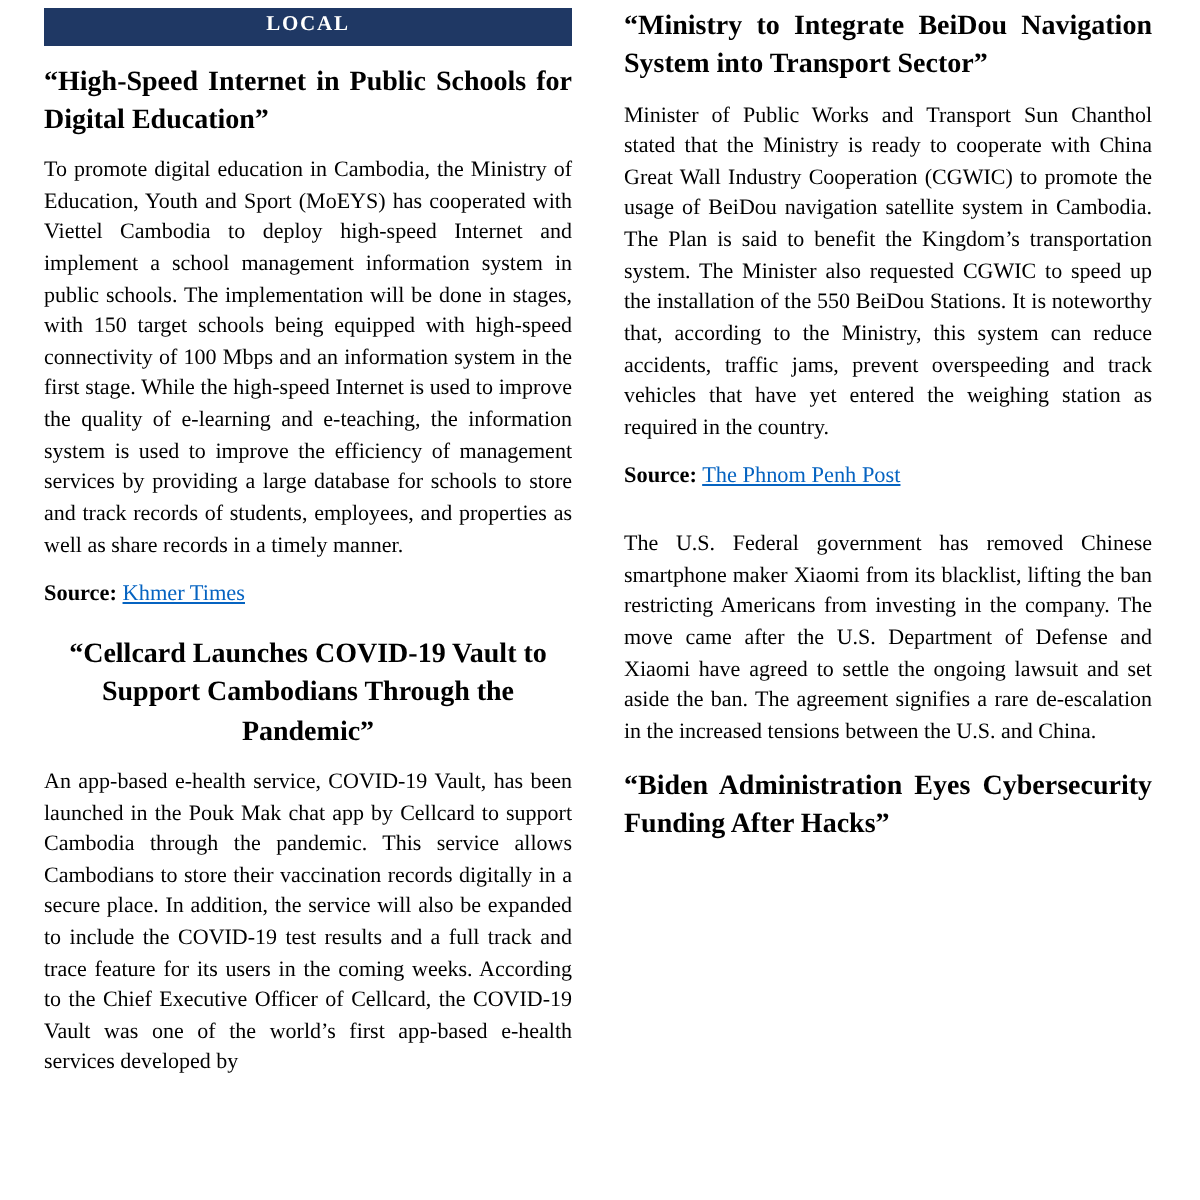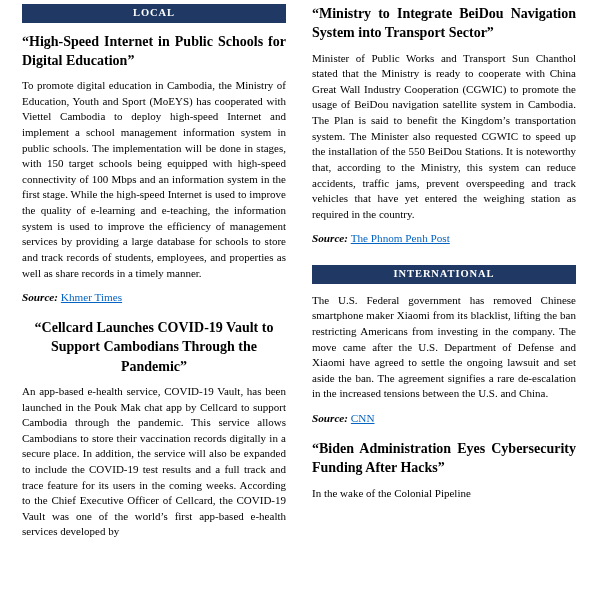--- a/index.html
+++ b/index.html
@@ -60,21 +60,20 @@
     text-justify: inter-word;
   }
   .source {
     font-size: 11.2px;
     line-height: 1.42;
     margin: 0 0 12px 0;
     text-align: left;
   }
   .source .lbl {
     font-weight: bold;
-    font-style: italic;
   }
   .source a {
     color: #0563C1;
     text-decoration: underline;
   }
   .spacer-6 { height: 6px; }
 </style>
 </head>
 <body>
 
@@ -103,29 +102,23 @@
 
       <p class="body">Minister of Public Works and Transport Sun Chanthol stated that the Ministry is ready to cooperate with China Great Wall Industry Cooperation (CGWIC) to promote the usage of BeiDou navigation satellite system in Cambodia. The Plan is said to benefit the Kingdom’s transportation system. The Minister also requested CGWIC to speed up the installation of the 550 BeiDou Stations. It is noteworthy that, according to the Ministry, this system can reduce accidents, traffic jams, prevent overspeeding and track vehicles that have yet entered the weighing station as required in the country.</p>
 
       <div class="source">
         <span class="lbl">Source:</span>
         <a href="#">The Phnom Penh Post</a>
       </div>
 
       <div class="spacer-6"></div>
 
-      <div class="section-banner">INTERNATIONAL</div>
 
 
       <p class="body">The U.S. Federal government has removed Chinese smartphone maker Xiaomi from its blacklist, lifting the ban restricting Americans from investing in the company. The move came after the U.S. Department of Defense and Xiaomi have agreed to settle the ongoing lawsuit and set aside the ban. The agreement signifies a rare de-escalation in the increased tensions between the U.S. and China.</p>
 
-      <div class="source">
-        <span class="lbl">Source:</span>
-        <a href="#">CNN</a>
-      </div>
 
       <div class="headline">“Biden Administration Eyes Cybersecurity Funding After Hacks”</div>
 
-      <p class="body">In the wake of the Colonial Pipeline</p>
     </div>
 
   </div>
 </div>
 
 </body></html>

